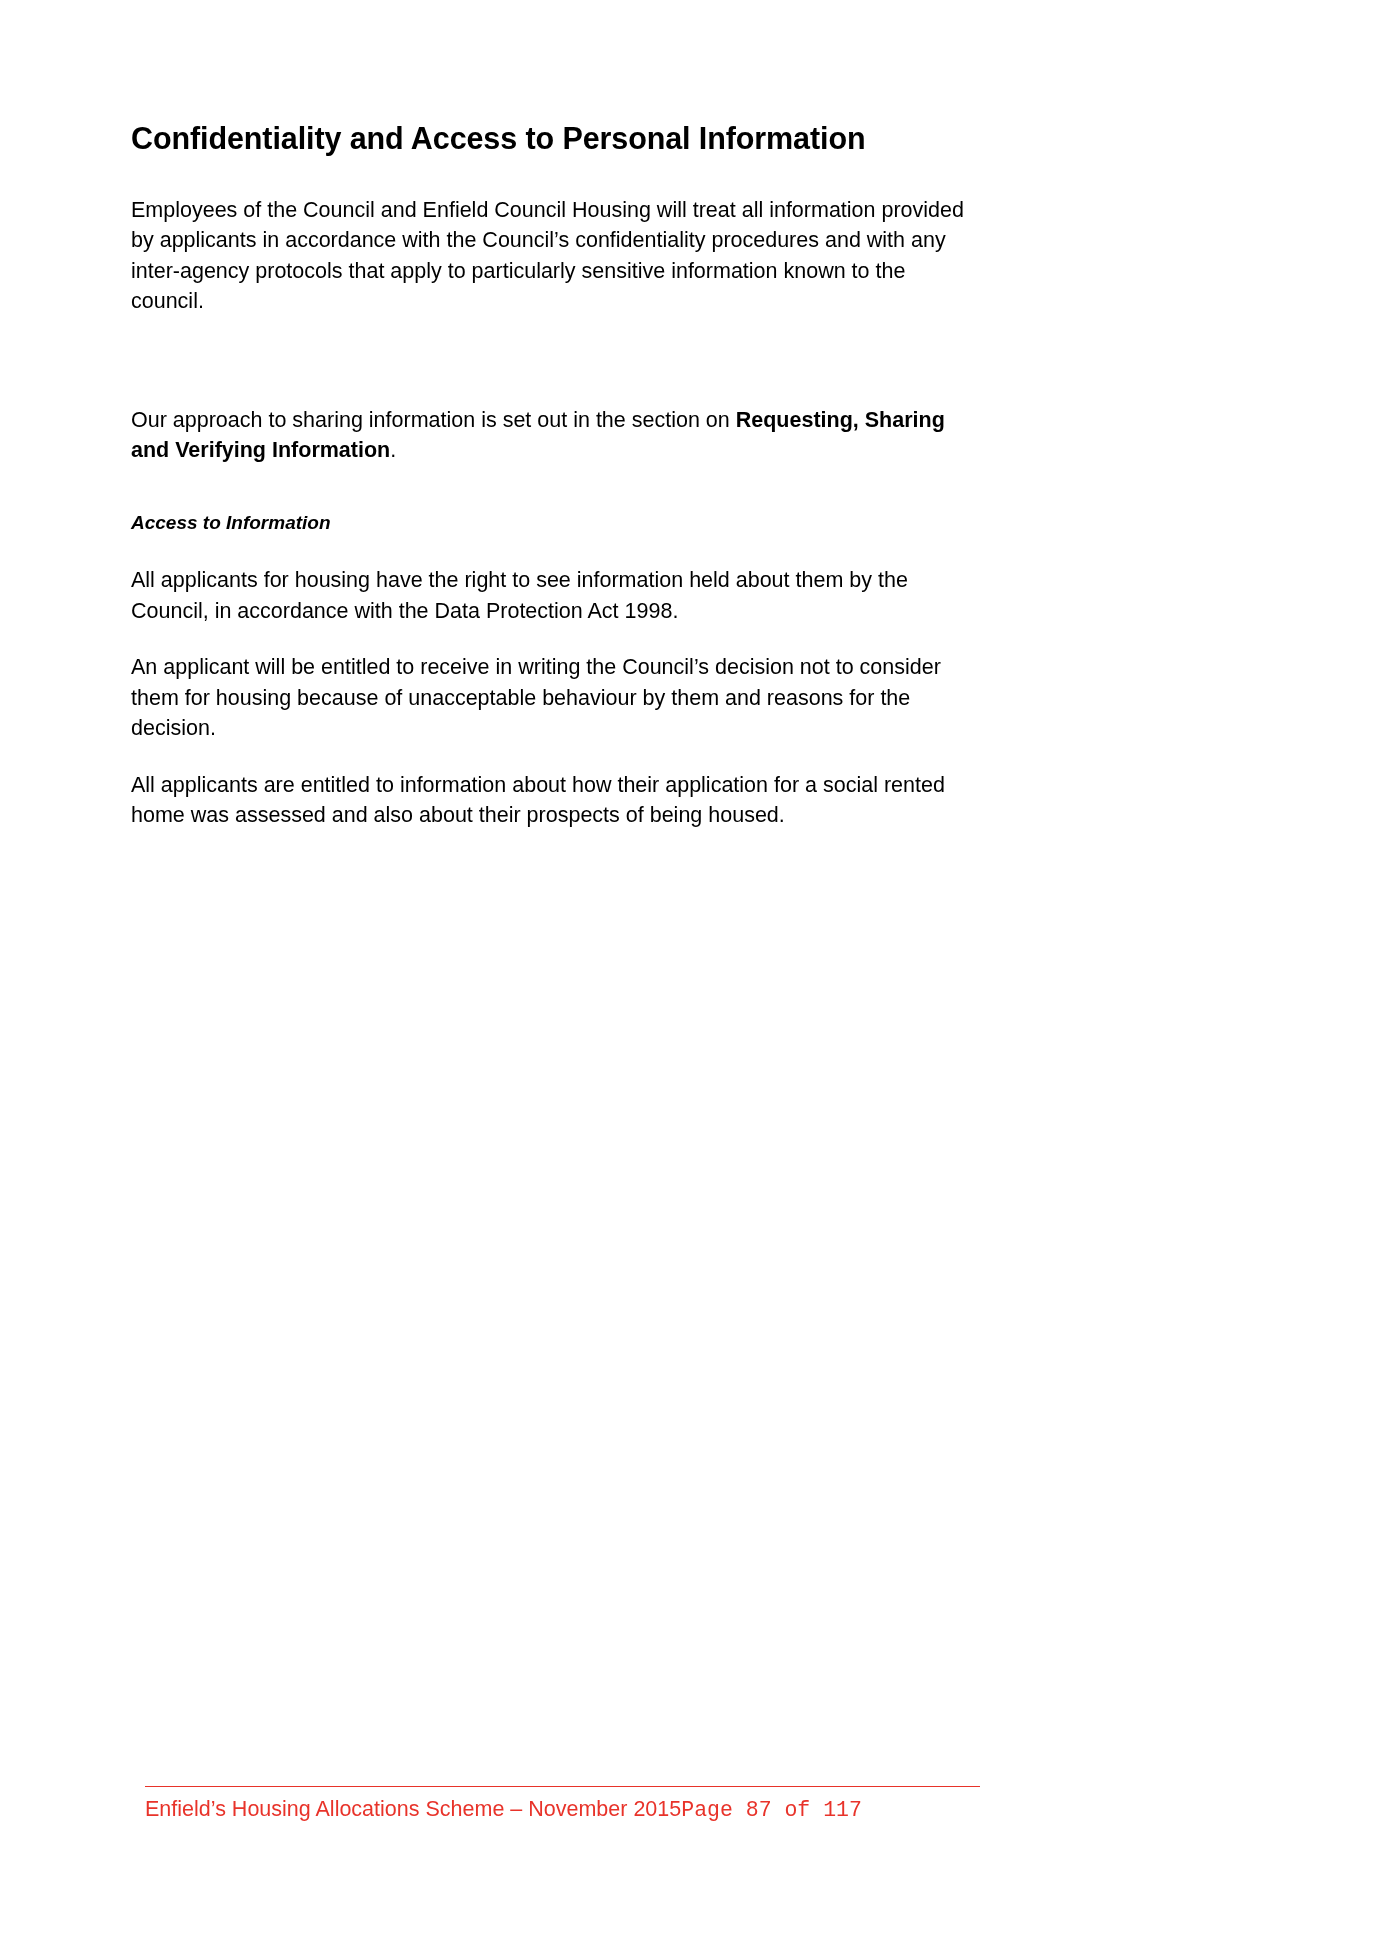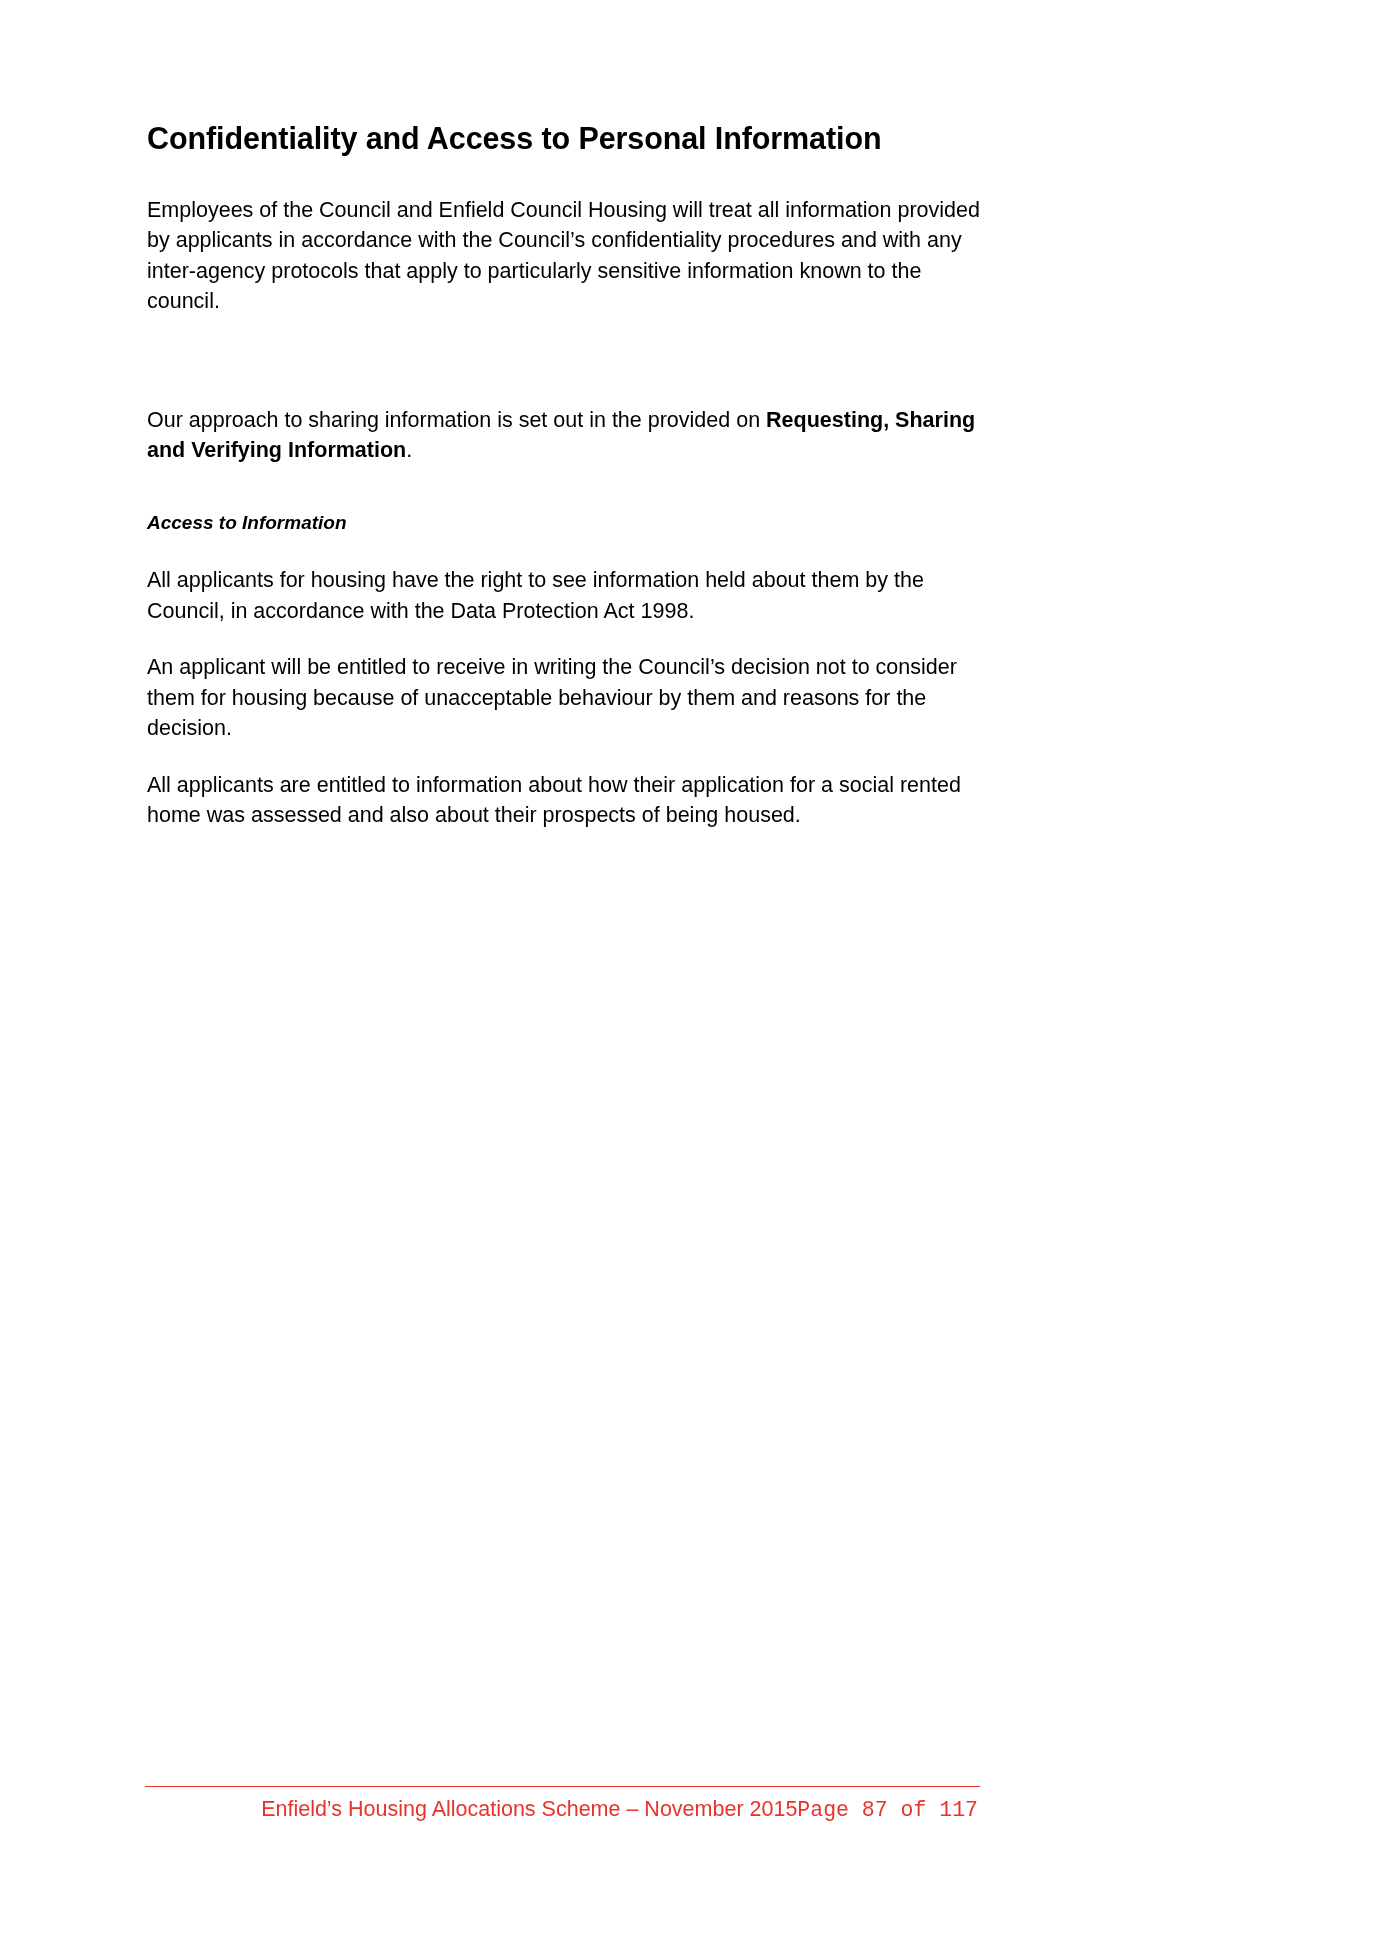--- a/index.html
+++ b/index.html
@@ -18,21 +18,21 @@
   .page {
     position: absolute;
     top: 0;
     left: 0;
     width: 1378px;
     height: 1949px;
     background: #ffffff;
   }
   .content {
     position: absolute;
-    left: 147px;
+    left: 131px;
     top: 120px;
     width: 835px;
   }
   h1.doc-title {
     font-size: 30.5px;
     font-weight: bold;
     line-height: 1.2;
     margin: 0 0 38px 0;
     letter-spacing: -0.1px;
   }
@@ -64,21 +64,21 @@
     top: 1786px;
     width: 835px;
   }
   .footer-rule {
     border-top: 1.6px solid #e8332a;
     width: 835px;
     margin-bottom: 9px;
   }
   .footer-row {
     display: flex;
-    justify-content: flex-end;
+    justify-content: flex-start;
     align-items: baseline;
     color: #e8332a;
     font-size: 21.5px;
     line-height: 1.3;
   }
   .footer-left {
     white-space: nowrap;
   }
   .footer-right {
     white-space: nowrap;
@@ -92,21 +92,21 @@
 <div class="page">
 
   <div class="content">
 
     <h1 class="doc-title">Confidentiality and Access to Personal Information</h1>
 
     <p class="para">Employees of the Council and Enfield Council Housing will treat all information provided by applicants in accordance with the Council’s confidentiality procedures and with any inter-agency protocols that apply to particularly sensitive information known to the council.</p>
 
     <div class="gap-large"></div>
 
-    <p class="para"><span>Our approach to sharing information is set out in the provided on </span><strong>Requesting, Sharing and Verifying Information</strong><span>.</span></p>
+    <p class="para"><span>Our approach to sharing information is set out in the section on </span><strong>Requesting, Sharing and Verifying Information</strong><span>.</span></p>
 
     <div class="spacer-mid"></div>
 
     <h2 class="subhead">Access to Information</h2>
 
     <p class="para">All applicants for housing have the right to see information held about them by the Council, in accordance with the Data Protection Act 1998.</p>
 
 
     <p class="para">An applicant will be entitled to receive in writing the Council’s decision not to consider them for housing because of unacceptable behaviour by them and reasons for the decision.</p>
 

